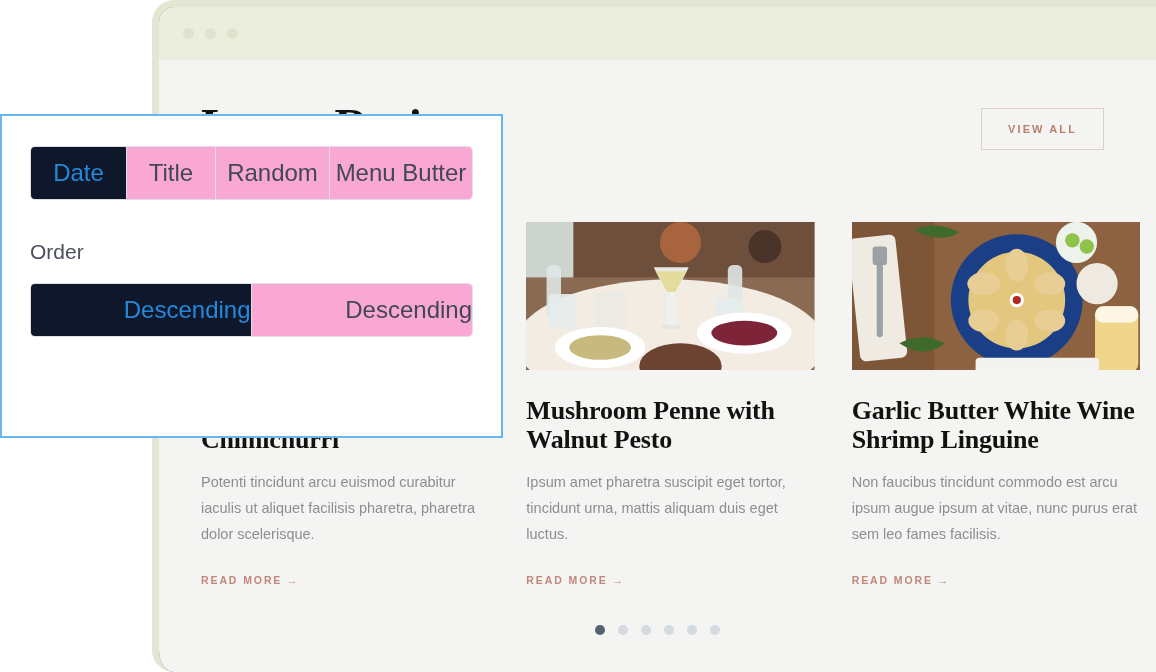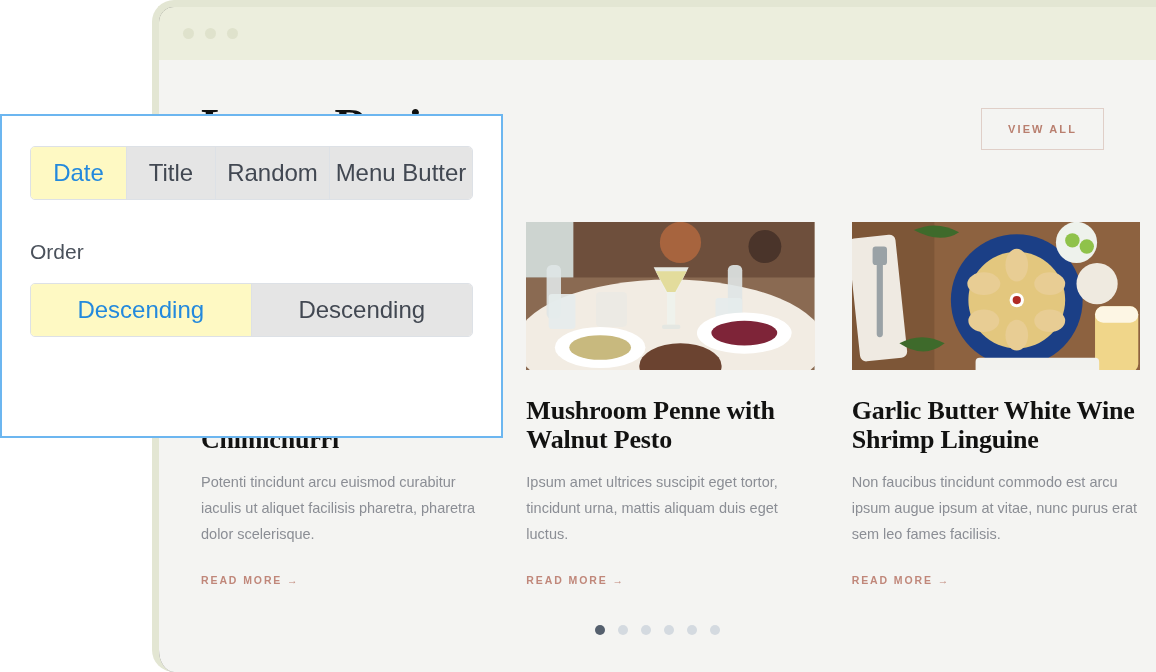--- a/index.html
+++ b/index.html
@@ -172,40 +172,40 @@
 
   .segmented {
     display: flex;
     border: 1px solid #dde1e6;
     border-radius: 5px;
     overflow: hidden;
     width: 100%;
   }
   .seg-btn {
     flex: 0 0 auto;
-    background: #e5e5e5;
+    background: #f9a8d4;
     border: none;
     border-right: 1px solid #dde1e6;
     color: #424852;
     font-size: 24px;
     font-family: "Liberation Sans", sans-serif;
     padding: 12px 0;
     cursor: pointer;
     text-align: center;
   }
   .seg-btn:last-child { border-right: none; }
-  .seg-btn.selected { background: #fef9c3; color: #2389dd; }
+  .seg-btn.selected { background: #0f172a; color: #2389dd; }
 
   
   .seg-orderby .seg-btn:nth-child(1) { width: 96px; }
   .seg-orderby .seg-btn:nth-child(2) { width: 89px; }
   .seg-orderby .seg-btn:nth-child(3) { width: 114px; }
   .seg-orderby .seg-btn:nth-child(4) { flex: 1 1 auto; }
 
-  .seg-order .seg-btn { flex: 1 1 50%; }
+  .seg-order .seg-btn { flex: 1 1 50%; text-align: right; }
 </style>
 </head>
 <body>
 
 <div id="stage">
 
   <div class="browser-window">
 
     <div class="browser-chrome">
       <span class="chrome-dot"></span>
@@ -260,21 +260,21 @@
               <rect x="132" y="102" width="18" height="4" rx="2" fill="#e4e7e2"></rect>
               <rect x="68" y="70" width="30" height="34" rx="4" fill="#eceae4"></rect>
               <ellipse cx="72" cy="124" rx="44" ry="20" fill="#ffffff"></ellipse>
               <ellipse cx="72" cy="124" rx="30" ry="12" fill="#c8b97e"></ellipse>
               <ellipse cx="212" cy="110" rx="46" ry="20" fill="#ffffff"></ellipse>
               <ellipse cx="212" cy="110" rx="32" ry="12" fill="#7e2438"></ellipse>
               <ellipse cx="150" cy="142" rx="40" ry="22" fill="#6b4330"></ellipse>
             </svg>
           </div>
           <h2 class="card-title">Mushroom Penne with Walnut Pesto</h2>
-          <p class="card-desc">Ipsum amet ultrices suscipit eget tortor, tincidunt urna, mattis aliquam duis eget luctus.</p>
+          <p class="card-desc">Ipsum amet pharetra suscipit eget tortor, tincidunt urna, mattis aliquam duis eget luctus.</p>
           <a class="card-readmore" href="#"><span>READ MORE</span> <span class="arr">→</span></a>
         </div>
 
         <div class="card">
           <div class="card-photo">
             <svg viewBox="0 0 280 148" preserveAspectRatio="xMidYMid slice" aria-hidden="true">
               <rect width="280" height="148" fill="#8d6240"></rect>
               <path d="M0 0 h80 v148 h-80z" fill="#7d5637"></path>
               <rect x="2" y="16" width="46" height="120" rx="6" fill="#efeae2" transform="rotate(-6 25 76)"></rect>
               <rect x="24" y="28" width="6" height="86" rx="3" fill="#9aa2a6"></rect>

